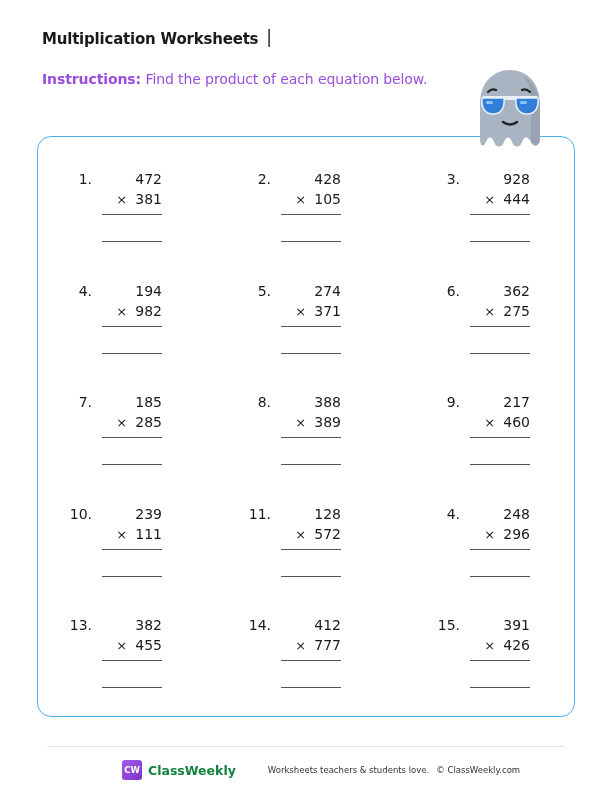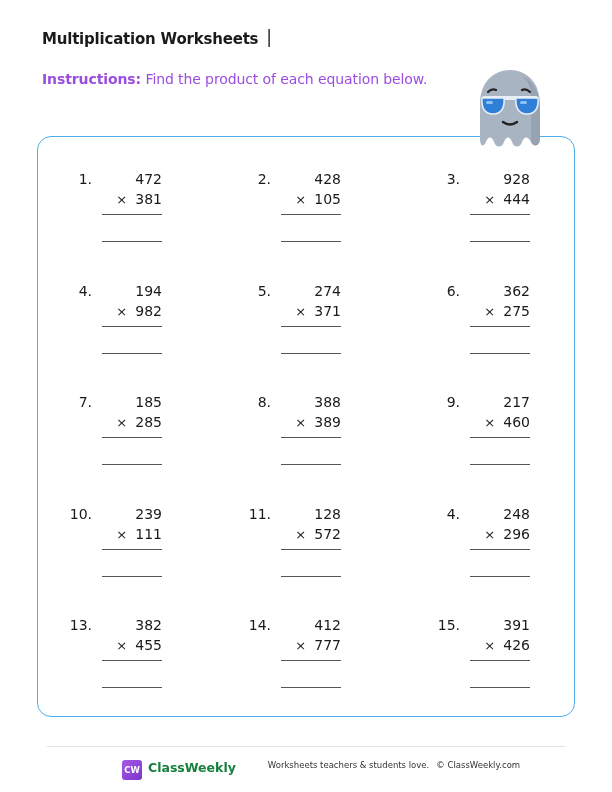--- a/index.html
+++ b/index.html
@@ -13,21 +13,21 @@
   .box{position:absolute;left:37px;top:136px;width:538px;height:581px;border:1.5px solid #4bb0ea;border-radius:14px;box-sizing:border-box;}
   .mascot{position:absolute;left:474px;top:66px;width:72px;height:84px;}
   .problem{position:absolute;width:120px;height:80px;}
   .num{position:absolute;left:0;top:0;font-size:14px;text-align:right;width:30px;}
   .top{position:absolute;right:0;top:0;font-size:14px;}
   .mult{position:absolute;right:0;top:20px;font-size:14px;}
   .times{font-size:13px;margin-right:8px;}
   .line1{position:absolute;right:0;top:43px;width:60px;border-top:1.3px solid #555;}
   .line2{position:absolute;right:0;top:70px;width:60px;border-top:1.3px solid #555;}
   .footer-rule{position:absolute;left:47px;top:746px;width:518px;border-top:1px solid #e2e2e2;}
-  .footer{position:absolute;left:122px;top:760px;display:flex;align-items:flex-start;white-space:nowrap;}
+  .footer{position:absolute;left:122px;top:760px;display:flex;align-items:center;white-space:nowrap;}
   .logo-badge{width:20px;height:20px;border-radius:3px;background:linear-gradient(135deg,#a65be8,#7a35c8);color:#fff;font-size:8.5px;font-weight:bold;display:flex;align-items:center;justify-content:center;}
   .logo-text{font-size:12.5px;font-weight:bold;color:#15803d;margin-left:6px;}
   .tagline{font-size:8.5px;color:#333;margin-left:32px;}
   .copyright{font-size:8.5px;color:#333;margin-left:7px;}
 </style>
 </head>
 <body>
 
 <div class="header">
   <span class="title">Multiplication Worksheets</span>

